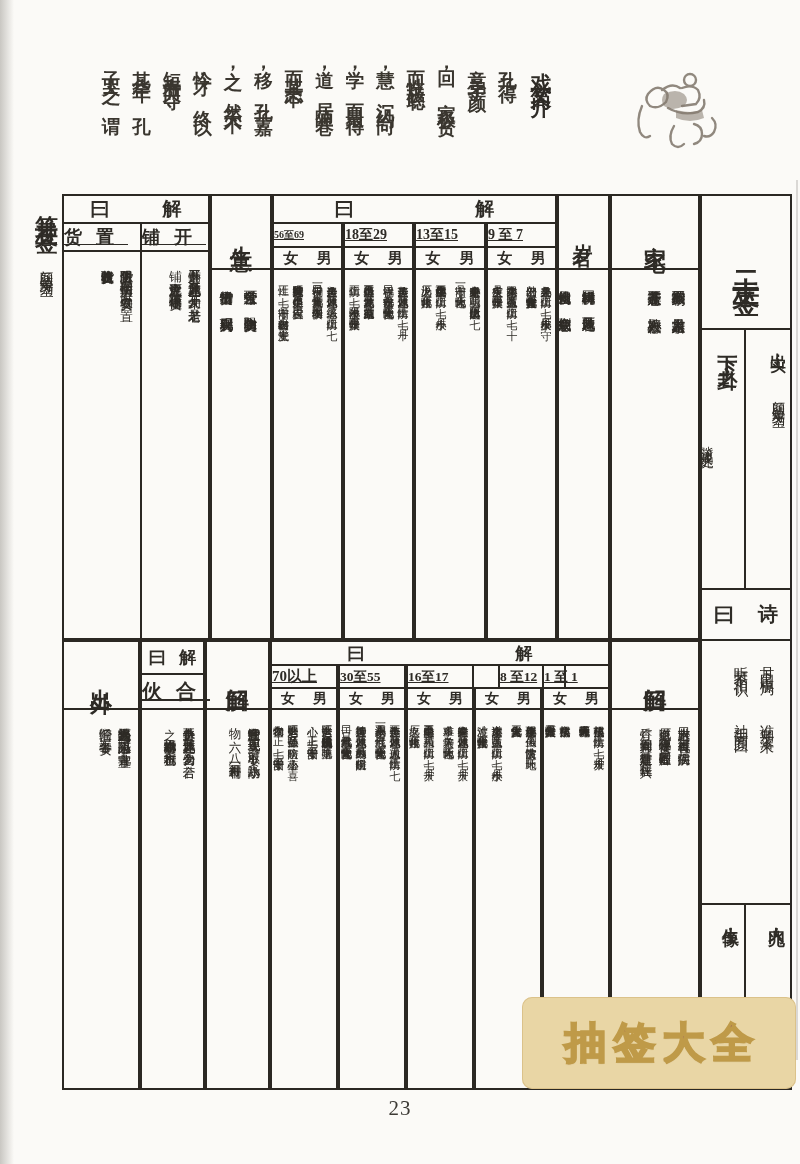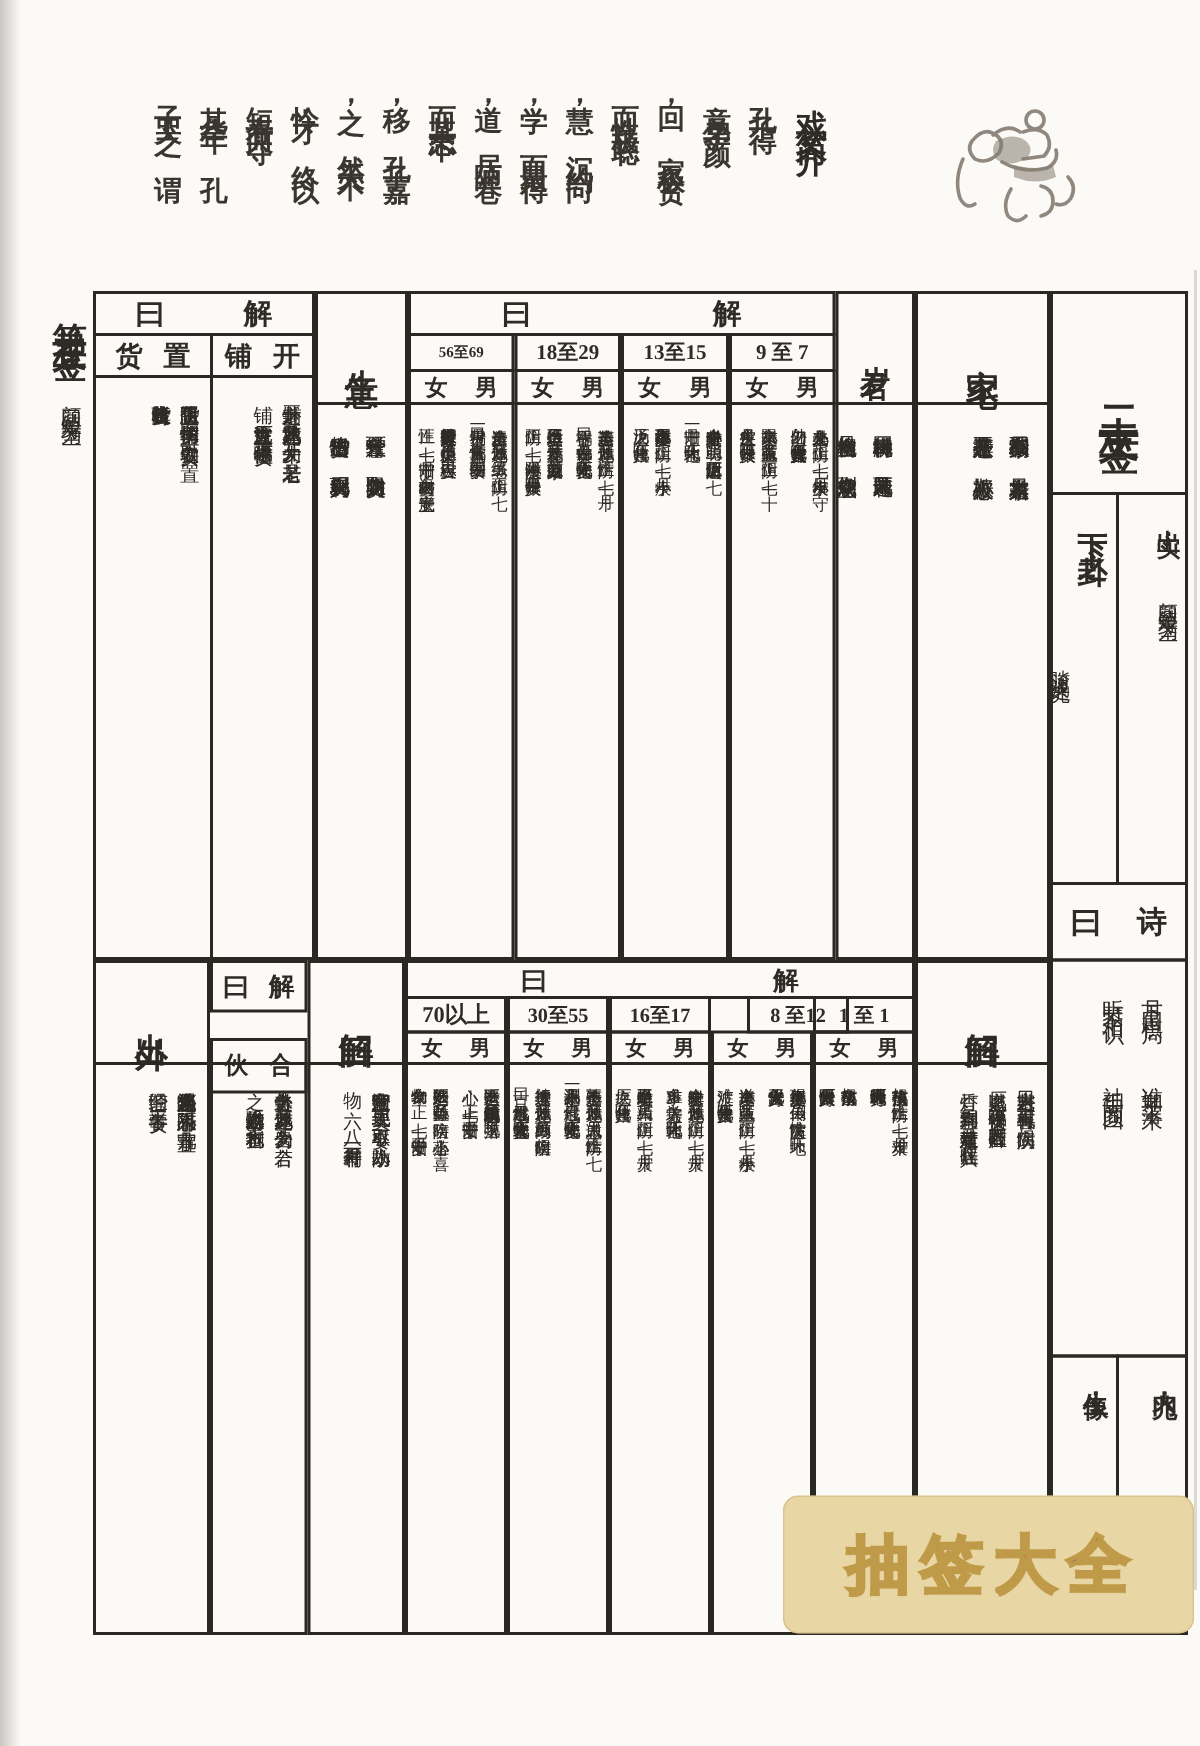--- a/index.html
+++ b/index.html
@@ -9,21 +9,21 @@
     font-family:"Liberation Serif","DejaVu Serif",serif;
     color:#2e2b26;
   }
   .sheet::before{content:"";position:absolute;left:0;top:0;width:14px;height:100%;
     background:linear-gradient(to right,#c9c7c2,rgba(250,249,246,0));z-index:5;pointer-events:none;}
   .sheet::after{content:"";position:absolute;right:2px;top:180px;width:2px;height:880px;
     background:rgba(120,116,110,.25);z-index:5;}
   .cell{position:absolute;border:2px solid #2b2823;box-sizing:border-box;}
   .vt{writing-mode:vertical-rl;text-orientation:upright;}
   .hflex{display:flex;align-items:center;justify-content:space-around;font-weight:bold;}
-  .hcenter{display:flex;align-items:center;justify-content:center;font-weight:bold;}
+  .hcenter{display:flex;align-items:center;font-weight:bold;text-decoration:underline;}
   .pair{letter-spacing:14px;margin-right:-14px;}
   .small-body{font-size:11px;line-height:13.5px;padding:7px 2px 4px 2px;}
   .small-body>div{margin:0 1px;}
   .gapcol{margin-right:6px !important;}
   .mid-body{font-size:13px;line-height:16px;padding:8px 3px 4px 3px;}
   .mid-body>div{margin:0 3px;}
   .wide-body{font-size:13.5px;line-height:17px;padding:10px 4px 4px 4px;}
   .wide-body>div{margin:0 7px;}
   .vhead{display:flex;align-items:center;justify-content:center;font-weight:bold;letter-spacing:4px;}
   .intro{position:absolute;left:62px;top:56px;width:500px;height:140px;
@@ -226,21 +226,21 @@
   </div>
   <div class="cell vt mid-body" style="left:62px;top:708px;width:78px;height:382px;">
     <div>出外之卦为啖河止渴之兆　恐有小人阻隔　凡事宜守</div>
     <div>旧经营　各事平安</div>
   </div>
 
   <div class="cell hflex" style="left:140px;top:640px;width:65px;height:35px;font-size:17px;">
     <span>曰</span>
     <span>解</span>
   </div>
-  <div class="cell hcenter" style="left:140px;top:692px;width:65px;height:37px;font-size:16px;">
+  <div class="cell hcenter" style="left:140px;top:673px;width:65px;height:37px;font-size:20px;">
     <span class="pair">伙合</span>
   </div>
   <div class="cell vt mid-body" style="left:140px;top:708px;width:65px;height:382px;font-size:12.5px;">
     <div>卜合伙之卦不美　似花开遭风之兆　勿合为要　若合</div>
     <div>之　恐有小人盗劫财物　亏本折利也</div>
   </div>
 
   <div class="cell vt vhead" style="left:205px;top:640px;width:65px;height:70px;font-size:23px;">
     <div>解曰</div>
   </div>
@@ -317,14 +317,15 @@
   <div class="cell vt mid-body" style="left:610px;top:708px;width:90px;height:382px;font-size:12.5px;">
     <div>吉宅人口之卦　虽有喜气可得　但防疾病</div>
     <div>盗贼之厄　吓佛祖保平安　皆因灶君不旺</div>
     <div>香灯　宜奉拜周到　重建新灶君　居住兴旺</div>
   </div>
 
   <div class="watermark">
     <span>抽签大全</span>
   </div>
 
+  <div class="pageno">23</div>
 
 </div>
 
 </body></html>

